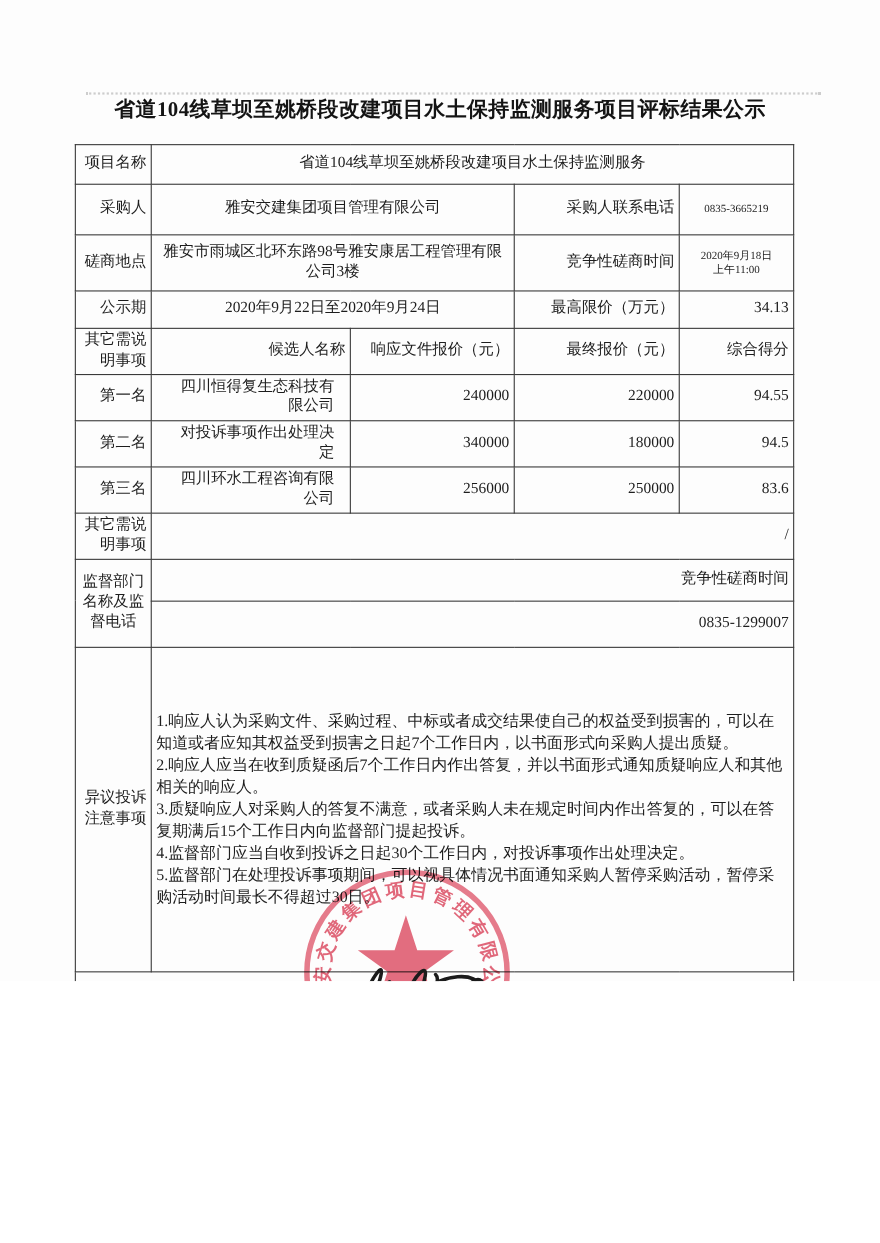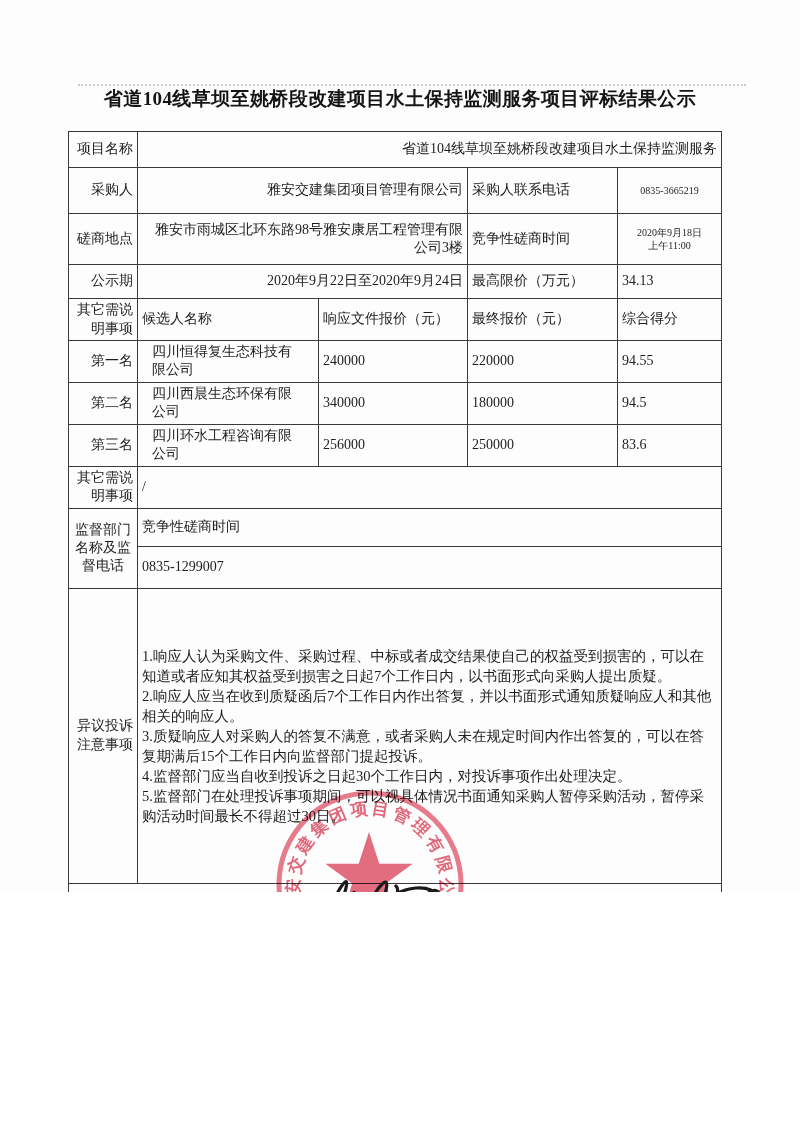--- a/index.html
+++ b/index.html
@@ -26,22 +26,22 @@
     font-size:14px; color:#1d1d1d;
   }
   .doc-table td {
     border:1.8px solid #3a3a3a;
     vertical-align:middle;
     padding:2px 4px;
     line-height:1.32;
   }
   .lbl { text-align:right; padding-left:5px; }
   .lbl-c { text-align:center; padding:2px 2px; }
-  .val { text-align:right; padding-left:8px; }
-  .c { text-align:left; }
+  .val { text-align:center; padding-left:8px; }
+  .c { text-align:right; }
   .small-cell { padding:2px 2px; font-size:10px; text-align:center; }
   .r1 { height:36px; } .r2 { height:46px; } .r3 { height:51px; }
   .r4 { height:34px; } .r5 { height:42px; } .r6 { height:41px; }
   .r7 { height:40px;padding-left:48px; } .r8 { height:38px; } .r9 { height:39px; }
   .r10a{ height:38px;padding-left:20px; } .r10b{ height:42px; }
   .r11 { height:295px; }
   .r12 { height:44px; }
   .objection-cell { padding:8px 7px; }
   .objection-cell .item { font-size:14.5px; line-height:20px; text-align:left; }
   .sig-cell { font-size:15px; padding-left:6px; }
@@ -105,21 +105,21 @@
       </tr>
       <tr class="r6">
         <td class="lbl">第一名</td>
         <td class="c" style="padding:2px 14px">四川恒得复生态科技有限公司</td>
         <td class="c">240000</td>
         <td class="c">220000</td>
         <td class="c">94.55</td>
       </tr>
       <tr class="r7">
         <td class="lbl">第二名</td>
-        <td class="c" style="padding:2px 14px">四川西晨生态环保有限公司</td>
+        <td class="c" style="padding:2px 14px">对投诉事项作出处理决定</td>
         <td class="c">340000</td>
         <td class="c">180000</td>
         <td class="c">94.5</td>
       </tr>
       <tr class="r8">
         <td class="lbl">第三名</td>
         <td class="c" style="padding:2px 14px">四川环水工程咨询有限公司</td>
         <td class="c">256000</td>
         <td class="c">250000</td>
         <td class="c">83.6</td>

